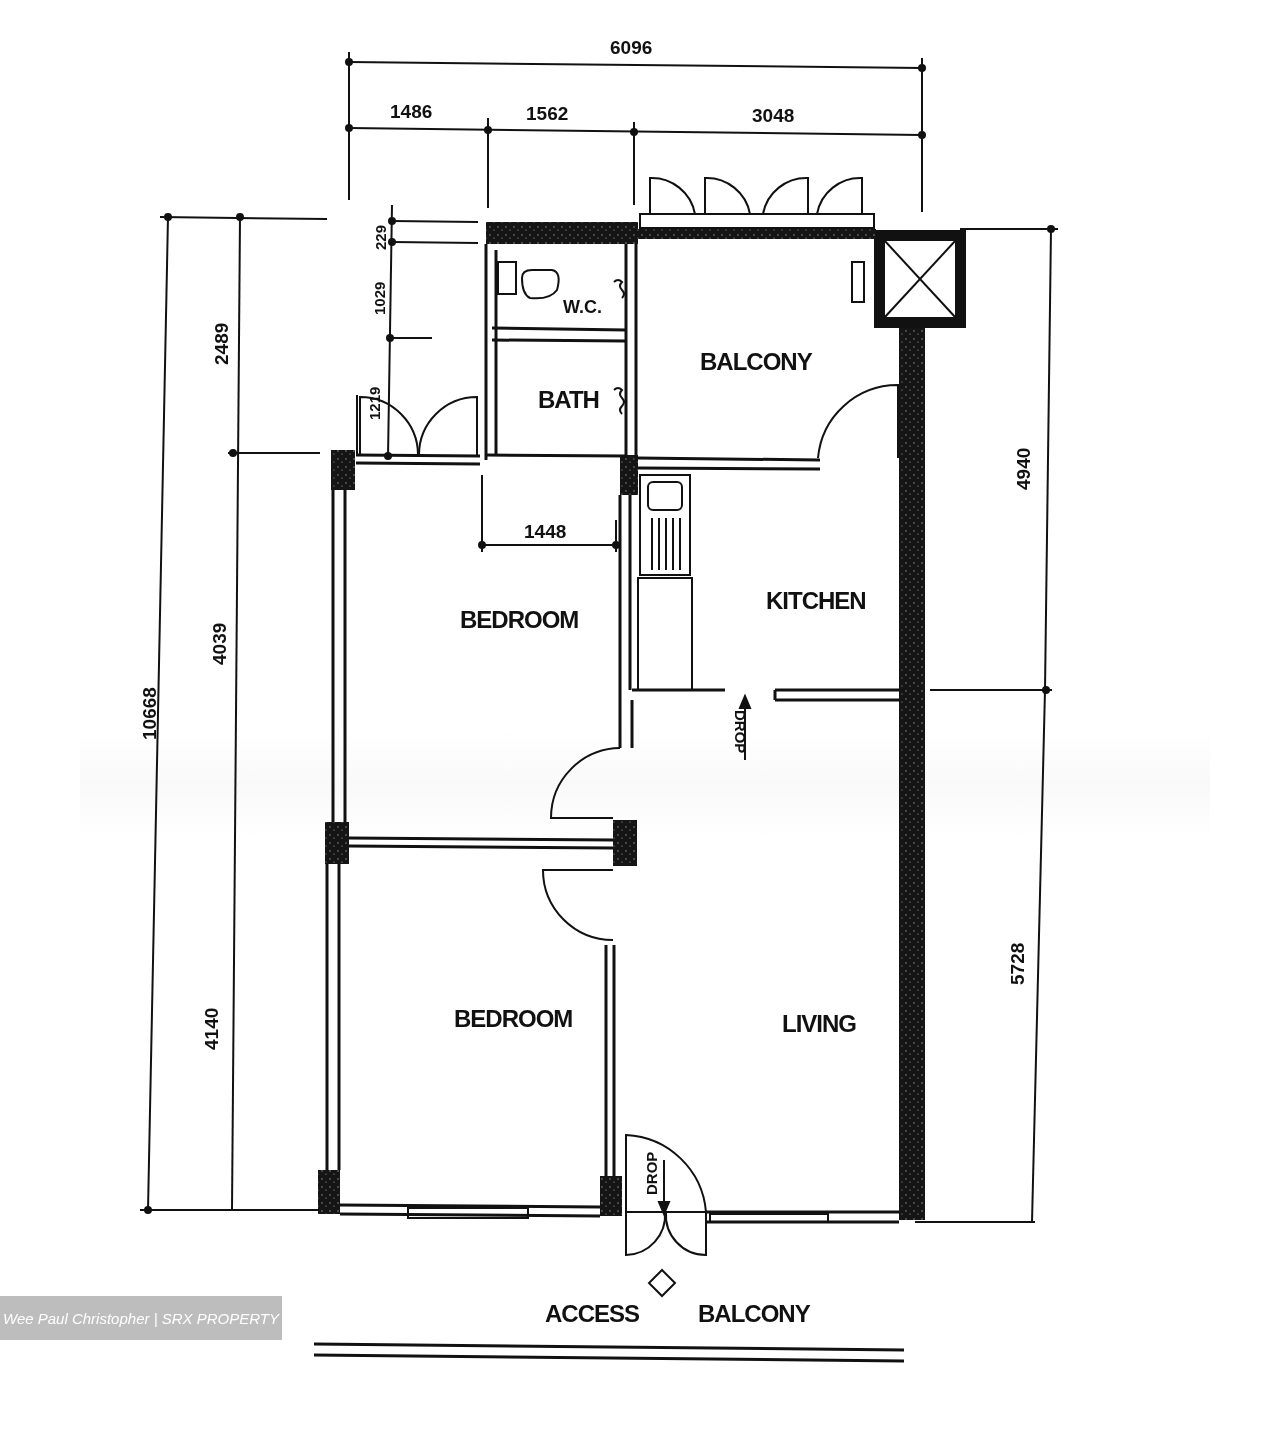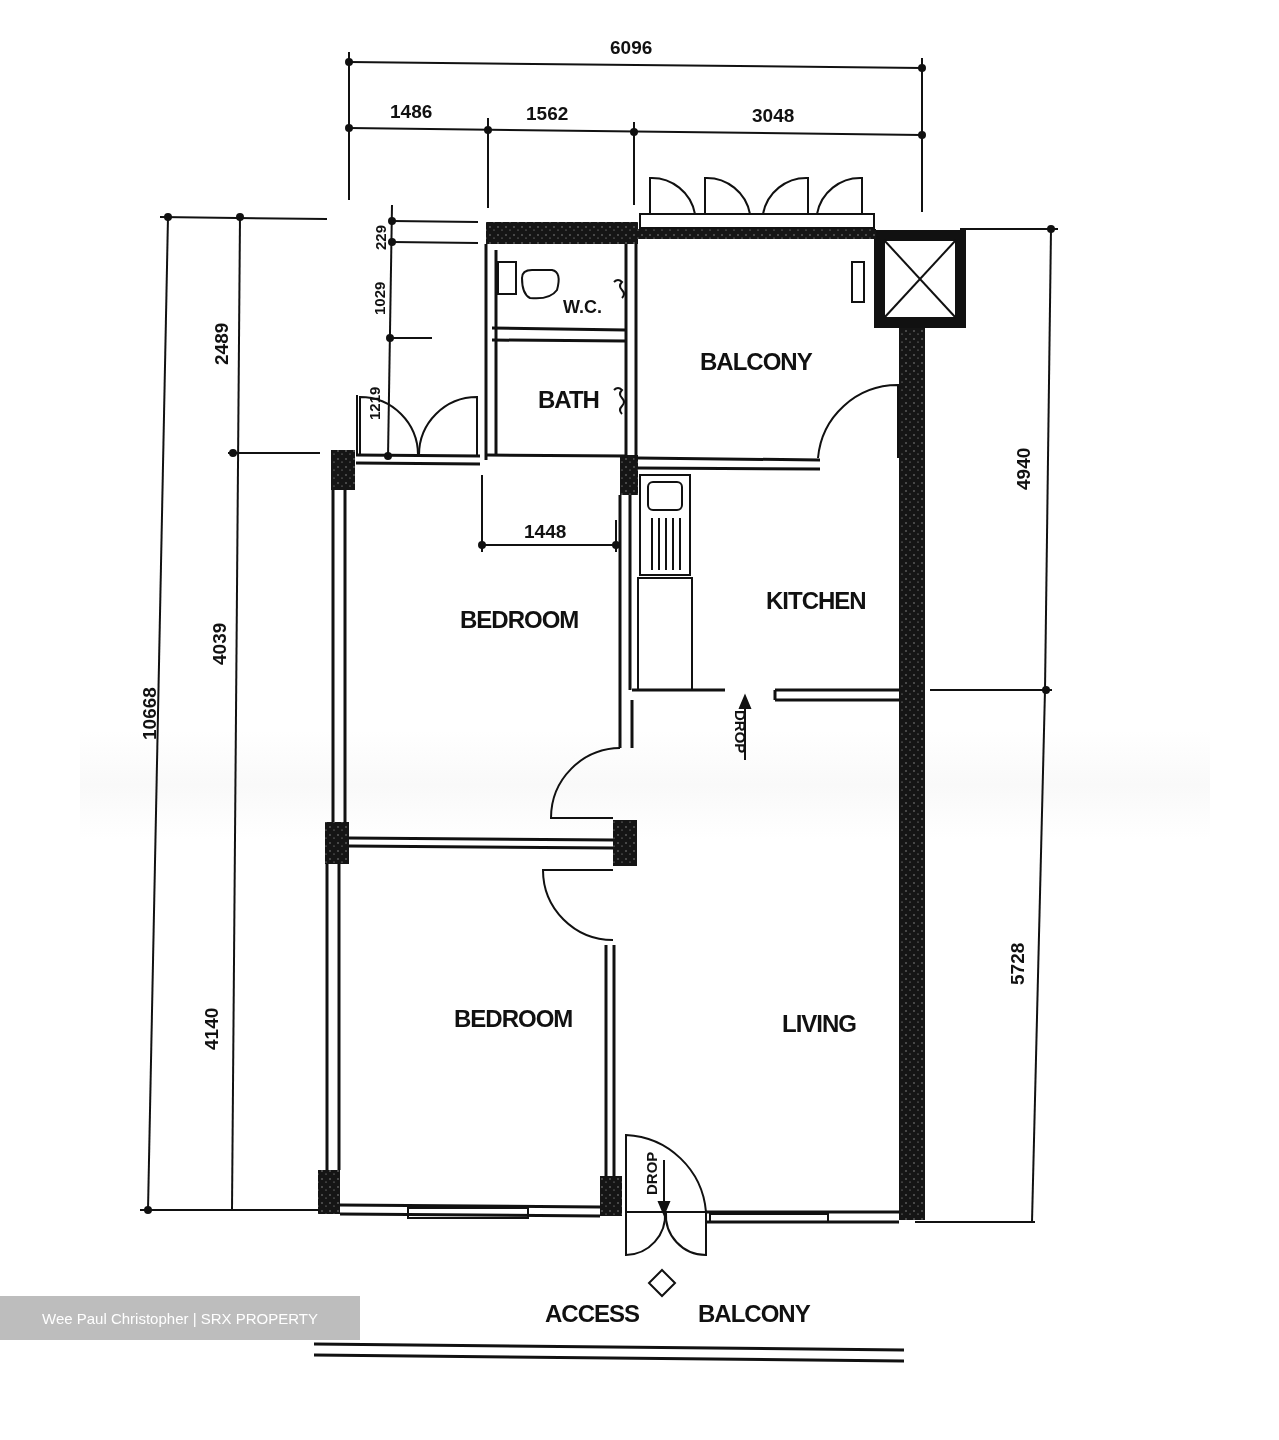--- a/index.html
+++ b/index.html
@@ -3,24 +3,25 @@
 <meta charset="utf-8">
 <style>
   html, body { margin: 0; padding: 0; background: #ffffff; }
   body { width: 1279px; height: 1440px; position: relative; overflow: hidden; font-family: "Liberation Sans", sans-serif; }
   #plan { position: absolute; left: 0; top: 0; width: 1279px; height: 1440px; }
   .lbl { font-family: "Liberation Sans", sans-serif; font-weight: bold; fill: #111; }
   .room { font-size: 24px; letter-spacing: -1px; }
   .dim { font-size: 19px; }
   .small { font-size: 15px; }
   .watermark {
-    position: absolute; left: 0; top: 1296px; width: 360px; height: 44px;
+    position: absolute; left: 0; top: 1296px; width: 282px; height: 44px;
     background: #bdbdbd; color: #ffffff; font-size: 15px;
     display: flex; align-items: center; justify-content: center;
     font-family: "Liberation Sans", sans-serif;
+    font-style: italic;
   }
   .faint-band { position:absolute; left:80px; top:730px; width:1130px; height:110px;
     background: linear-gradient(to bottom, rgba(255,255,255,0), rgba(245,245,245,0.6), rgba(255,255,255,0)); pointer-events:none; }
 </style>
 </head>
 <body>
 
 <div class="faint-band"></div>
 
 <svg id="plan" viewBox="0 0 1279 1440" xmlns="http://www.w3.org/2000/svg">

